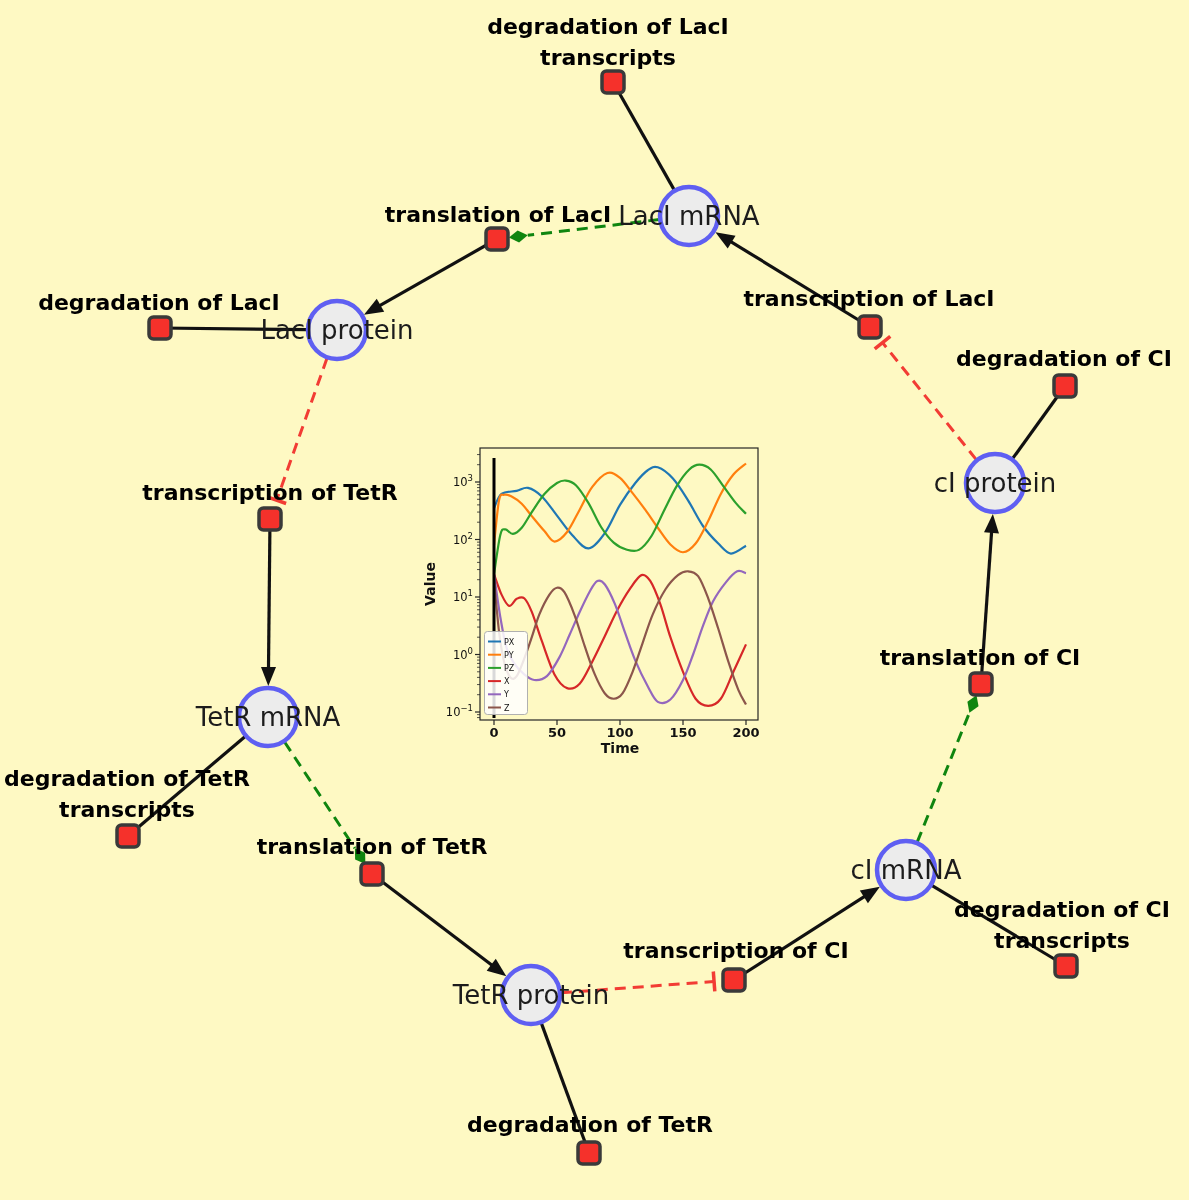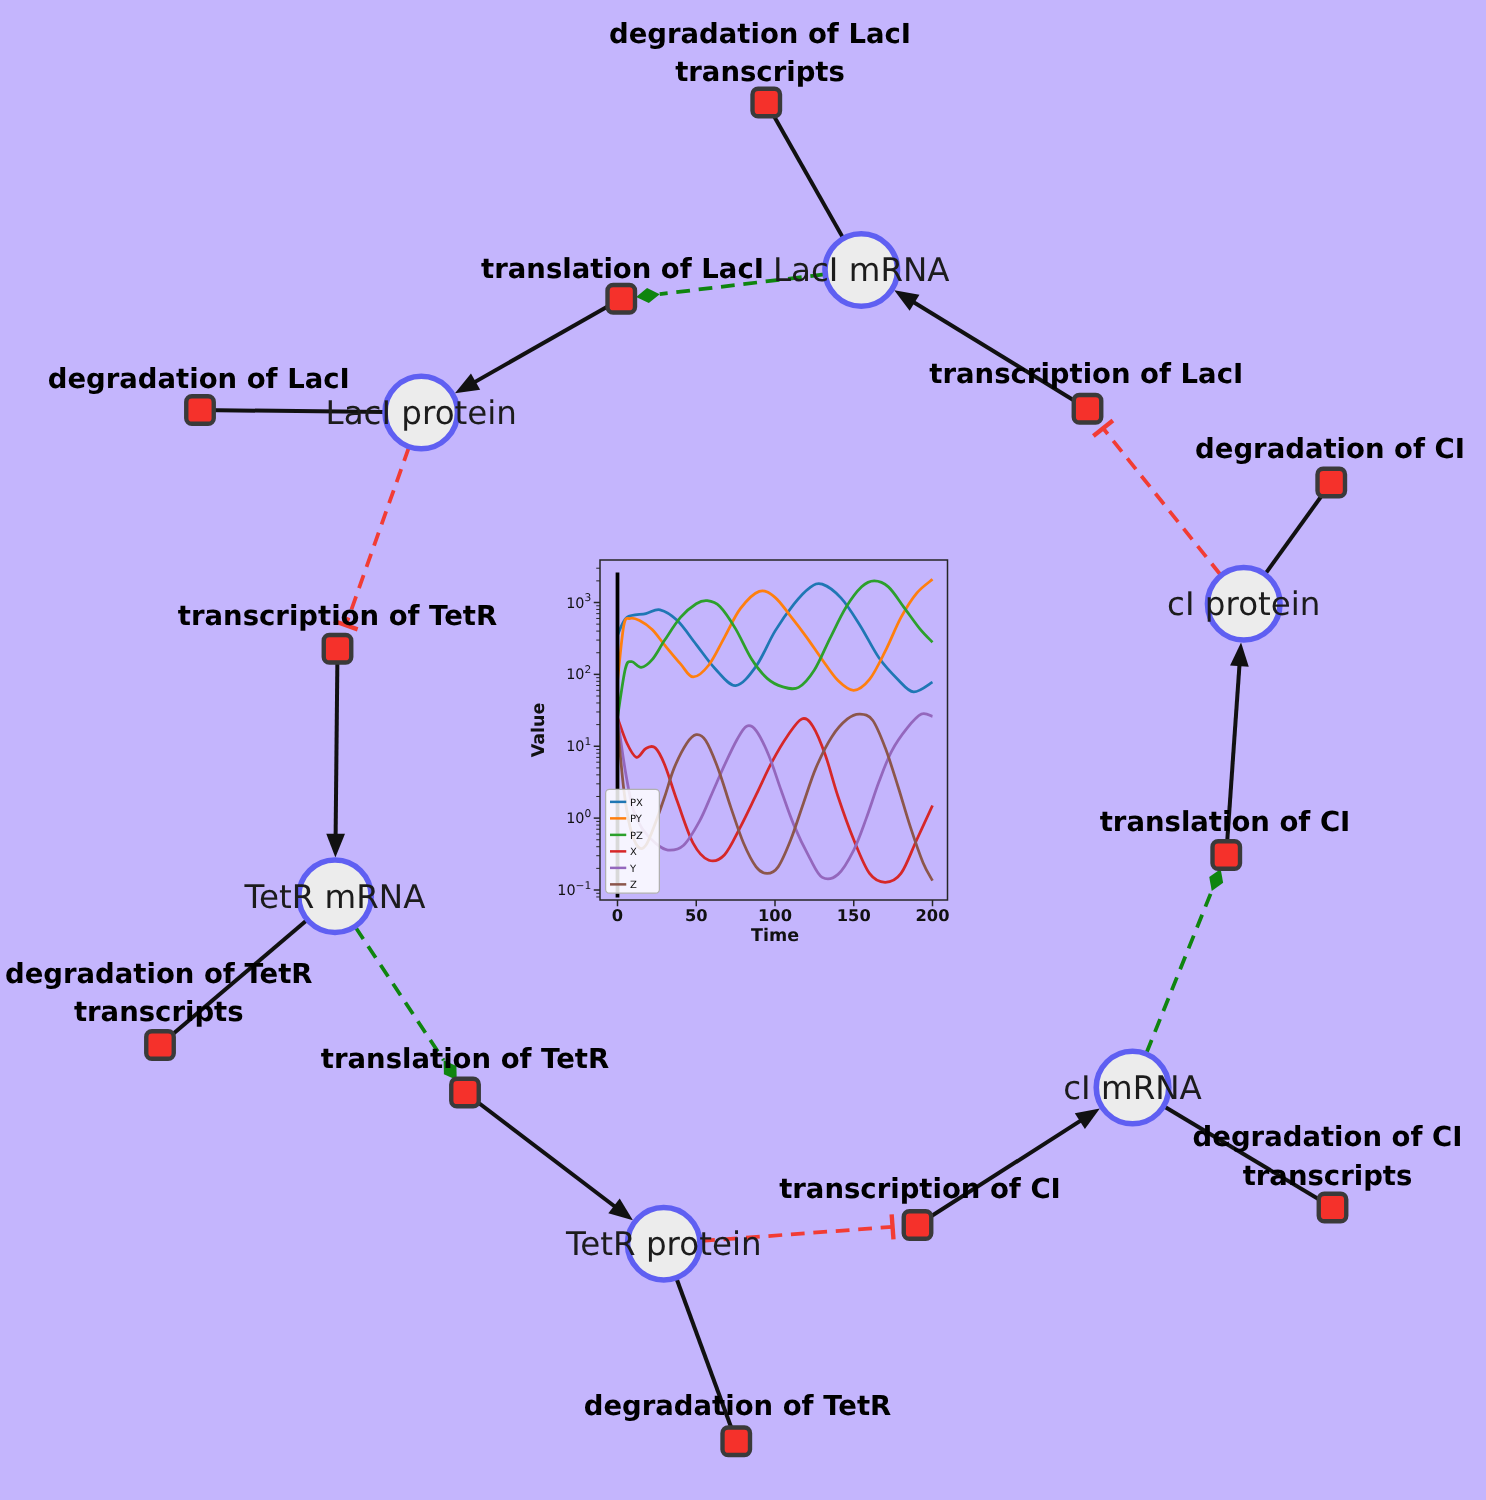--- a/index.html
+++ b/index.html
@@ -1,16 +1,16 @@
 <!DOCTYPE html>
 <html><head>
 <meta charset="utf-8">
 <style>
 html,body{margin:0;padding:0;background:#ffffff;}
-#wrap{width:1189px;height:1200px;position:relative;background:#c4b5fd;overflow:hidden;}
+#wrap{width:1189px;height:1200px;position:relative;background:#fef9c3;overflow:hidden;}
 svg text{font-family:"DejaVu Sans",sans-serif;}
 .species-label{font-size:26px;fill:#1c1c1c;}
 .reaction-label{font-size:22px;font-weight:bold;fill:#000000;}
 .chart-xtick{font-size:13px;font-weight:bold;fill:#111111;}
 .chart-ytick{font-size:11.5px;fill:#111111;}
 .legend-label{font-size:8px;fill:#111111;}
 .axis-label{font-size:14px;font-weight:bold;fill:#111111;}
 </style>
 </head>
 <body>

